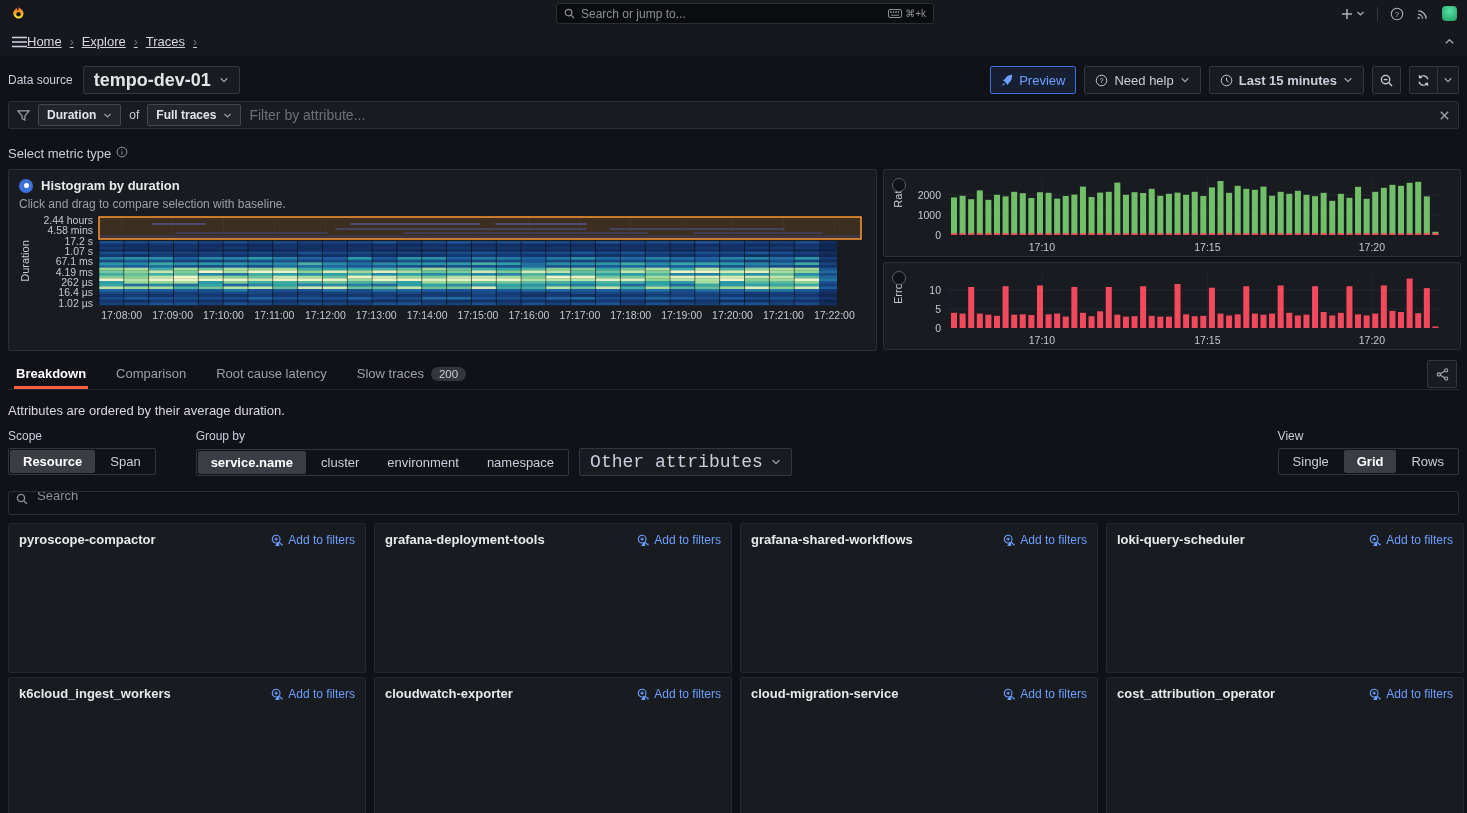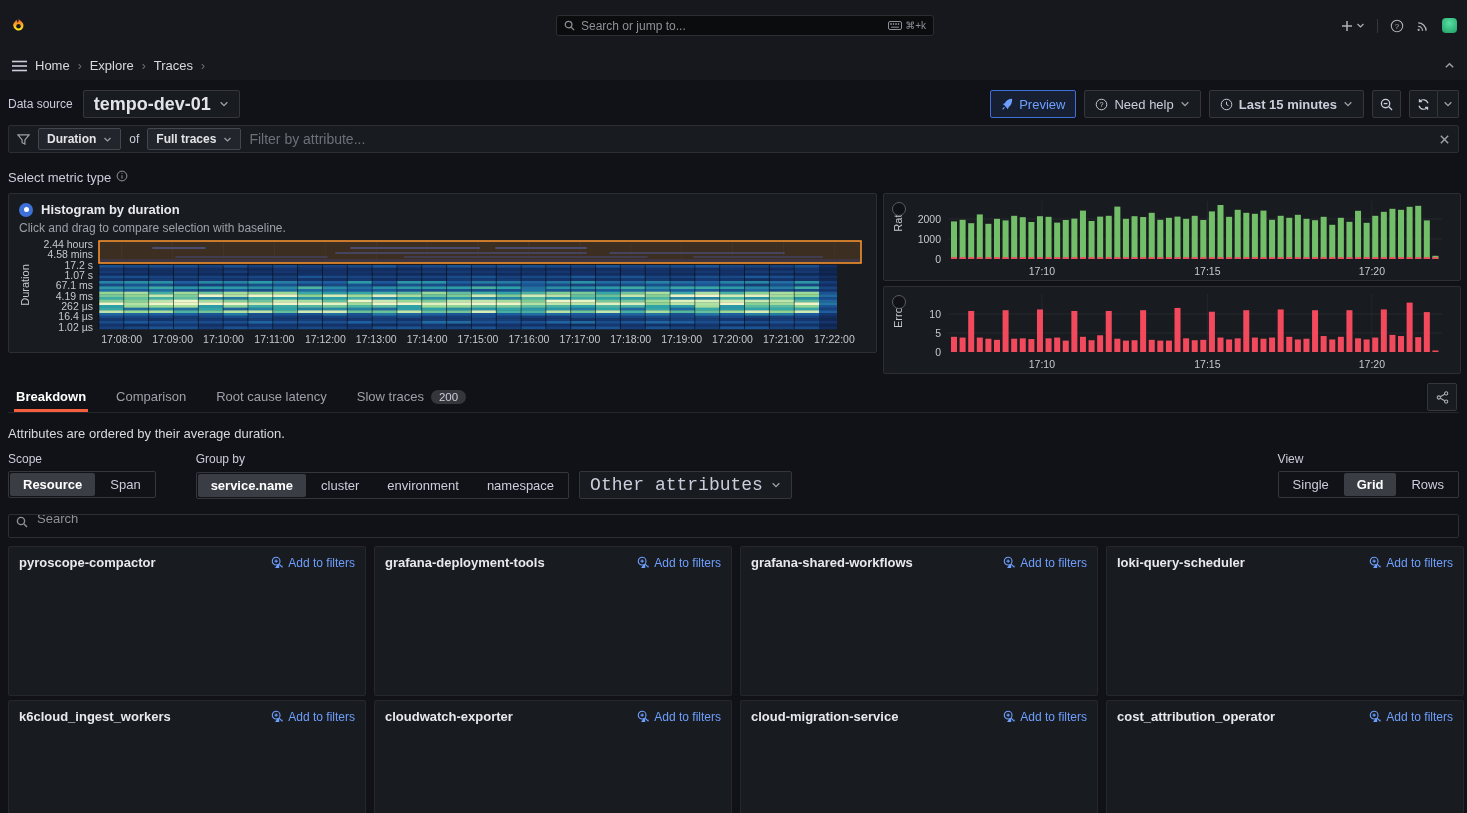--- a/index.html
+++ b/index.html
@@ -1,27 +1,27 @@
 <!DOCTYPE html>
 <html><head>
 <meta charset="utf-8">
 <style>
   html,body{margin:0;padding:0;width:1467px;height:813px;overflow:hidden;background:#111217;
     font-family:"Liberation Sans",sans-serif;color:#ccccdc;font-size:13px;}
   svg{display:block;font-family:"Liberation Sans",sans-serif;}
-  .header{height:27px;background:#17181d;display:flex;align-items:center;padding:12px 10px;position:relative;}
+  .header{height:27px;background:#17181d;display:flex;align-items:center;padding:0 10px;position:relative;}
   .logo{width:17px;height:17px;}
   .search-box{position:absolute;left:556px;width:362px;height:19px;background:#0b0c0e;border:1px solid #2c2e33;
     border-radius:3px;display:flex;align-items:center;padding:0 7px;gap:6px;color:#8e9099;font-size:12px;}
   .search-box .ph{flex:1;}
   .kbd-badge{font-size:10px;color:#8e9099;border:0;display:flex;align-items:center;gap:3px;}
   .hdr-right{margin-left:auto;display:flex;align-items:center;gap:12px;color:#aeb1b9;}
   .vdiv{width:1px;height:14px;background:#34363b;}
   .avatar{width:15px;height:15px;border-radius:4px;background:radial-gradient(circle at 50% 35%,#58e0a2,#1f9e63);}
-  .crumb-bar{height:29px;background:#17181d;display:flex;align-items:center;padding:0 12px;gap:8px;}
+  .crumb-bar{height:29px;background:#17181d;display:flex;align-items:center;padding:0 12px;gap:0;text-decoration:underline;}
   .crumb{color:#d8d9df;font-size:13px;cursor:pointer;}
   .crumb-sep{color:#6e7079;font-size:12px;}
   .caret-up{margin-left:auto;color:#9da0a8;}
   .page{padding:0 8px;}
   .row-toolbar{margin-top:9px;height:30px;display:flex;align-items:center;}
   .lab{font-size:12px;color:#ccccdc;}
   .select{display:flex;align-items:center;gap:8px;height:26px;padding:0 10px;border:1px solid #34363b;border-radius:2px;
     background:#181b1f;font-size:18px;font-weight:600;color:#e3e4e8;cursor:pointer;}
   .tb-right{margin-left:auto;display:flex;align-items:center;gap:8px;}
   .btn{display:flex;align-items:center;gap:6px;height:26px;padding:0 10px;border:1px solid #34363b;border-radius:2px;
@@ -30,21 +30,21 @@
   .btn.icon-only{padding:0 7px;}
   .btn-split-caret{padding:0 5px;}
   .row-filter{margin-top:6px;height:26px;background:#181b1f;border:1px solid #2c2e33;border-radius:2px;
     display:flex;align-items:center;padding:0 8px;gap:8px;}
   .chip{display:flex;align-items:center;gap:7px;height:20px;padding:0 8px;border:1px solid #44474d;border-radius:2px;
     background:#22252b;font-size:12px;font-weight:600;color:#e3e4e8;cursor:pointer;}
   .filter-ph{color:#6e7079;font-size:14px;flex:1;}
   .section-label{margin-top:17px;display:flex;align-items:flex-start;gap:5px;font-size:13px;color:#ccccdc;}
   .metric-row{margin-top:8px;display:flex;gap:6px;}
   .panel{background:#181b1f;border:1px solid #2c2e33;border-radius:2px;box-sizing:border-box;position:relative;}
-  .hist-panel{width:869px;height:160px;padding:8px 10px;}
+  .hist-panel{width:869px;height:182px;padding:8px 10px;}
   .side-col{width:578px;display:flex;flex-direction:column;gap:5px;}
   .side-panel{height:88px;}
   .radio{width:14px;height:14px;border-radius:50%;border:1px solid #5a5c63;background:#111217;box-sizing:border-box;cursor:pointer;}
   .radio.sel{border:0;background:#3d71d9;display:flex;align-items:center;justify-content:center;}
   .radio.sel:after{content:"";width:5px;height:5px;border-radius:50%;background:#fff;}
   .hist-title-row{display:flex;align-items:center;gap:8px;}
   .hist-title{font-size:13px;font-weight:700;color:#e8e9ed;}
   .hist-hint{margin-top:4px;font-size:12px;color:#9da0a8;}
   .side-radio{position:absolute;top:8px;left:8px;}
   .tabs-row{margin-top:8px;border-bottom:1px solid #24262b;display:flex;align-items:flex-end;gap:26px;padding:0 6px;
@@ -66,21 +66,21 @@
   .search-row{margin-top:12px;position:relative;}
   .search-input{width:100%;height:24px;box-sizing:border-box;background:#111217;border:1px solid #2c2e33;border-radius:2px;
     color:#ccccdc;font-size:13px;padding:0 8px 14px 28px;outline:none;font-family:"Liberation Sans",sans-serif;}
   .search-input::placeholder{color:#8e9099;}
   .search-mag{position:absolute;left:8px;top:5px;color:#8e9099;}
   .svc-grid{margin-top:8px;display:grid;grid-template-columns:repeat(4,1fr);gap:4px 8px;}
   .svc-panel{background:#181b1f;border:1px solid #25272c;border-radius:2px;height:150px;box-sizing:border-box;
     padding:5px 10px;}
   .svc-head{display:flex;align-items:center;justify-content:space-between;height:22px;}
   .svc-title{font-size:13px;font-weight:700;color:#e8e9ed;}
-  .add-filters{display:flex;gap:5px;color:#6e9fff;font-size:12px;font-weight:500;cursor:pointer;}
+  .add-filters{display:flex;align-items:center;gap:5px;color:#6e9fff;font-size:12px;font-weight:500;cursor:pointer;}
 </style>
 </head>
 <body>
 
 <div class="header">
   <svg class="logo" viewBox="0 0 24 24">
     <defs>
         <linearGradient id="glg" x1="0" y1="1" x2="0" y2="0">
       <stop offset="0" stop-color="#fcee1f"></stop>
           <stop offset="1" stop-color="#f15b2a"></stop>

